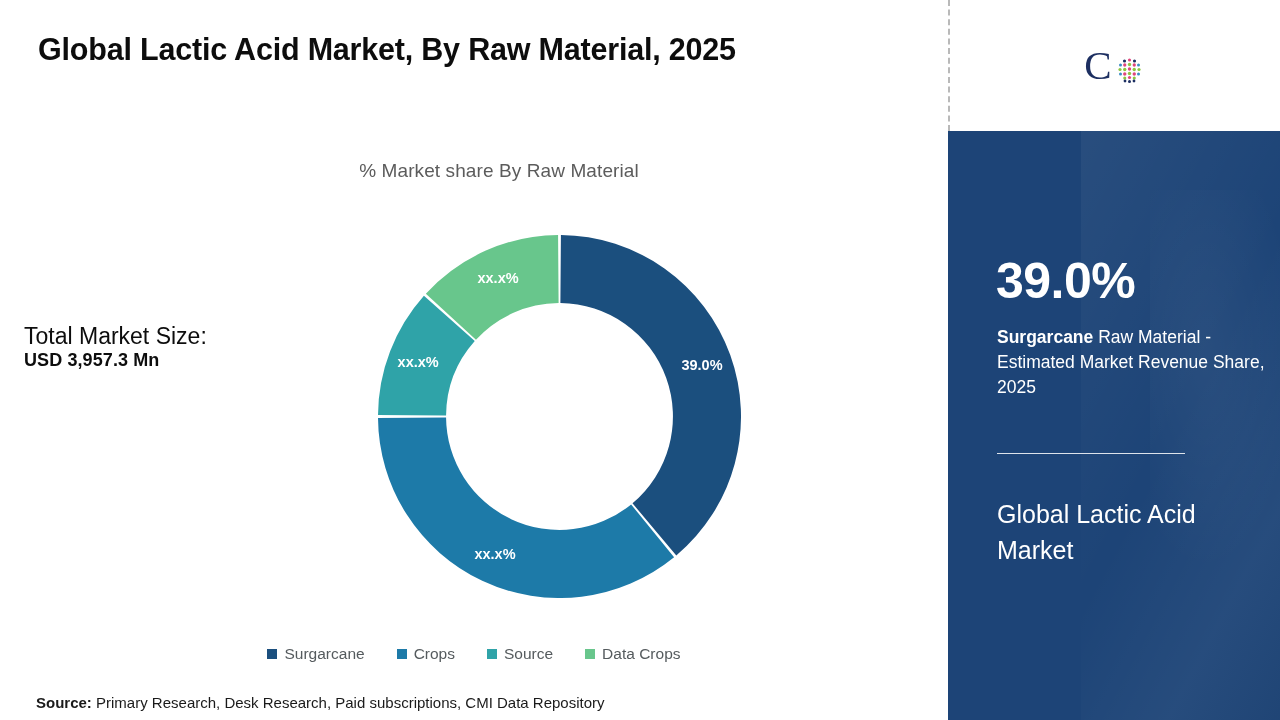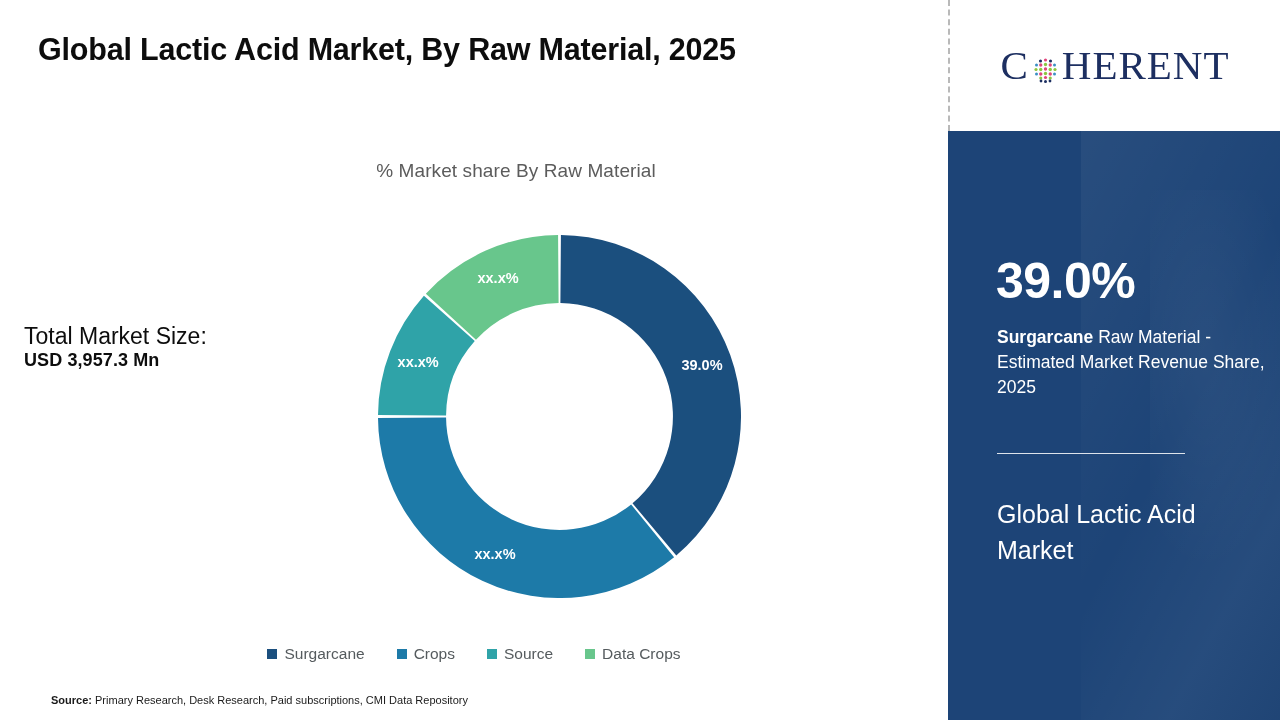--- a/index.html
+++ b/index.html
@@ -35,21 +35,21 @@
 
   .chart-subtitle {
     position: absolute;
     left: 0; top: 160px;
     width: 948px;
     text-align: center;
     font-size: 19px;
     color: #5c5c5c;
     letter-spacing: 0.1px;
   }
-  .chart-subtitle-inner { position: relative; left: 42px; }
+  .chart-subtitle-inner { position: relative; left: 25px; }
 
   .total-block {
     position: absolute;
     left: 24px; top: 322px;
     color: #0d0d0d;
     line-height: 1.22;
   }
   .total-label { font-size: 23px; font-weight: normal; }
   .total-value { font-size: 18px; font-weight: bold; letter-spacing: 0.1px; }
 
@@ -79,24 +79,23 @@
     gap: 32px;
   }
   .legend-item { display: flex; align-items: center; gap: 7px; }
   .legend-swatch { width: 10px; height: 10px; display: inline-block; }
   .legend-label { font-size: 15.5px; color: #555b5e; white-space: nowrap; }
 
   
   .source-line {
     position: absolute;
     left: 36px; top: 694px;
-    font-size: 11px;
+    font-size: 15px;
     color: #1a1a1a;
     white-space: nowrap;
-    margin-left: 15px;
   }
   .source-line b { font-weight: bold; }
 
   
   .right-col {
     position: absolute;
     left: 948px; top: 0;
     width: 332px; height: 720px;
   }
   .logo-box {
@@ -279,21 +278,20 @@
               <circle cx="49" cy="38" r="3.0" fill="#3b8fc4"></circle>
               <circle cx="31" cy="45" r="3.2" fill="#e0457b"></circle>
               <circle cx="21.5" cy="46" r="3.1" fill="#8cc63f"></circle>
               <circle cx="40.5" cy="46" r="3.1" fill="#8cc63f"></circle>
               <circle cx="31" cy="53" r="3.0" fill="#1d2f61"></circle>
               <circle cx="22" cy="52" r="2.8" fill="#1d2f61"></circle>
               <circle cx="40" cy="52" r="2.8" fill="#1d2f61"></circle>
             </g>
           </svg>
         </span>
-        <span>HERENT</span>
       </div>
     </div>
 
     <div class="blue-panel">
       <div class="stat-big">39.0%</div>
       <div class="stat-desc">
         <b>Surgarcane</b><span>  Raw Material - Estimated Market Revenue Share, 2025</span>
       </div>
       <div class="divider"></div>
       <div class="panel-footer">Global Lactic Acid Market</div>

